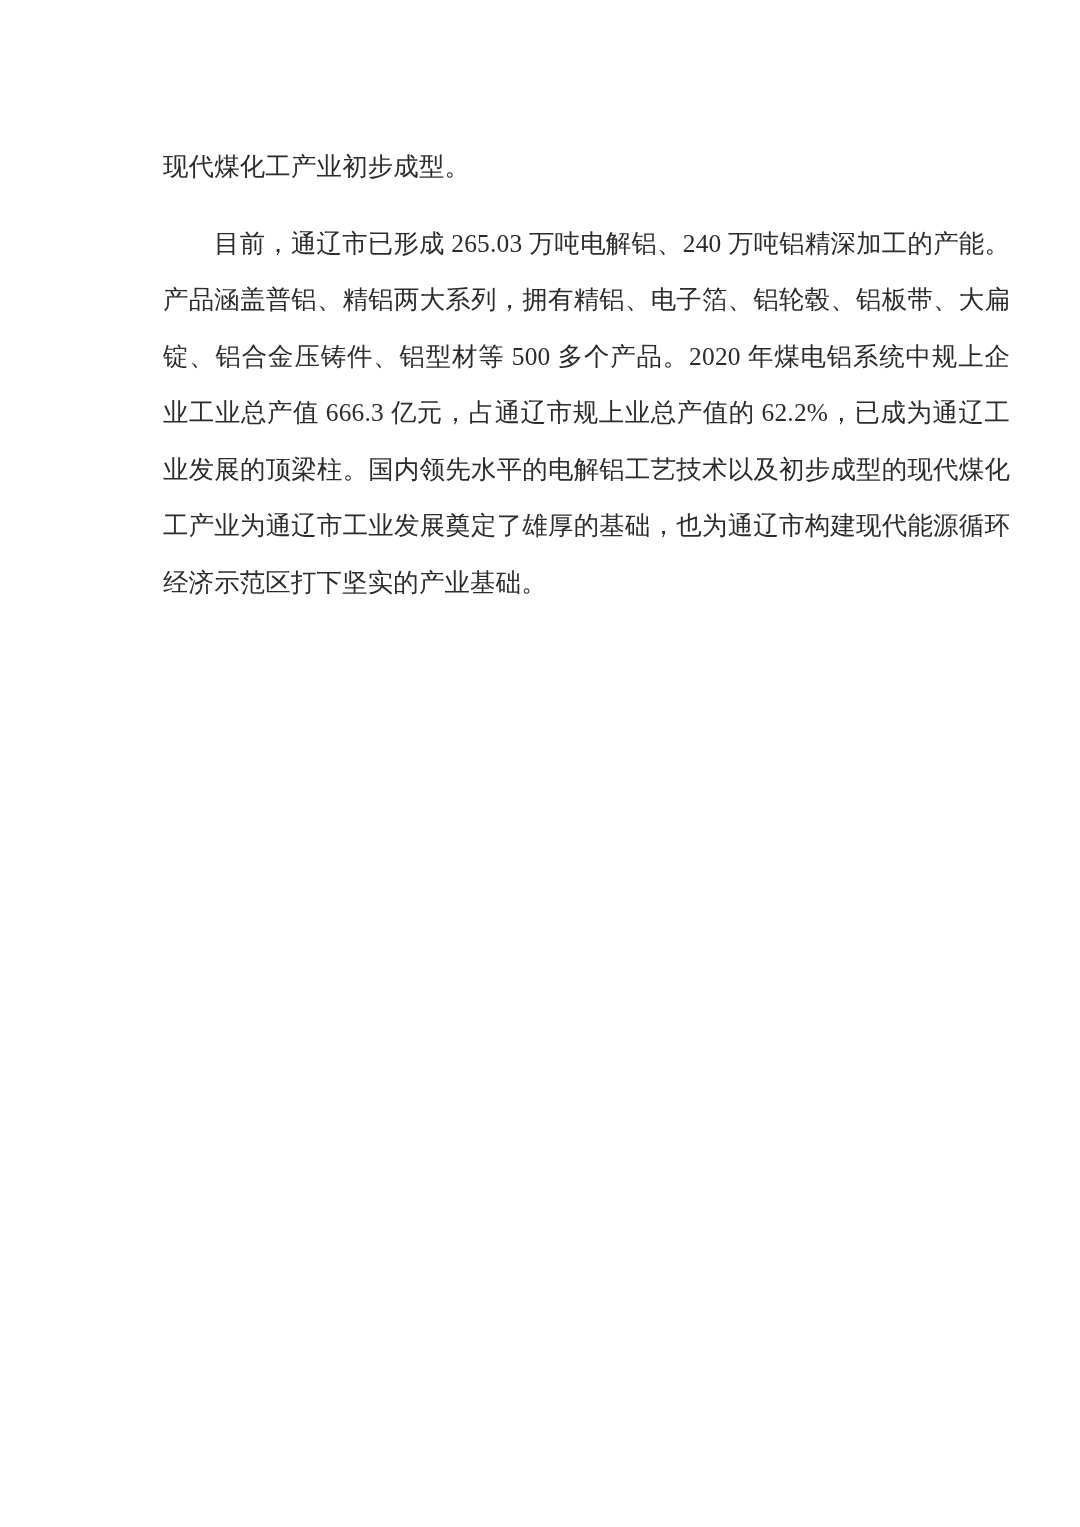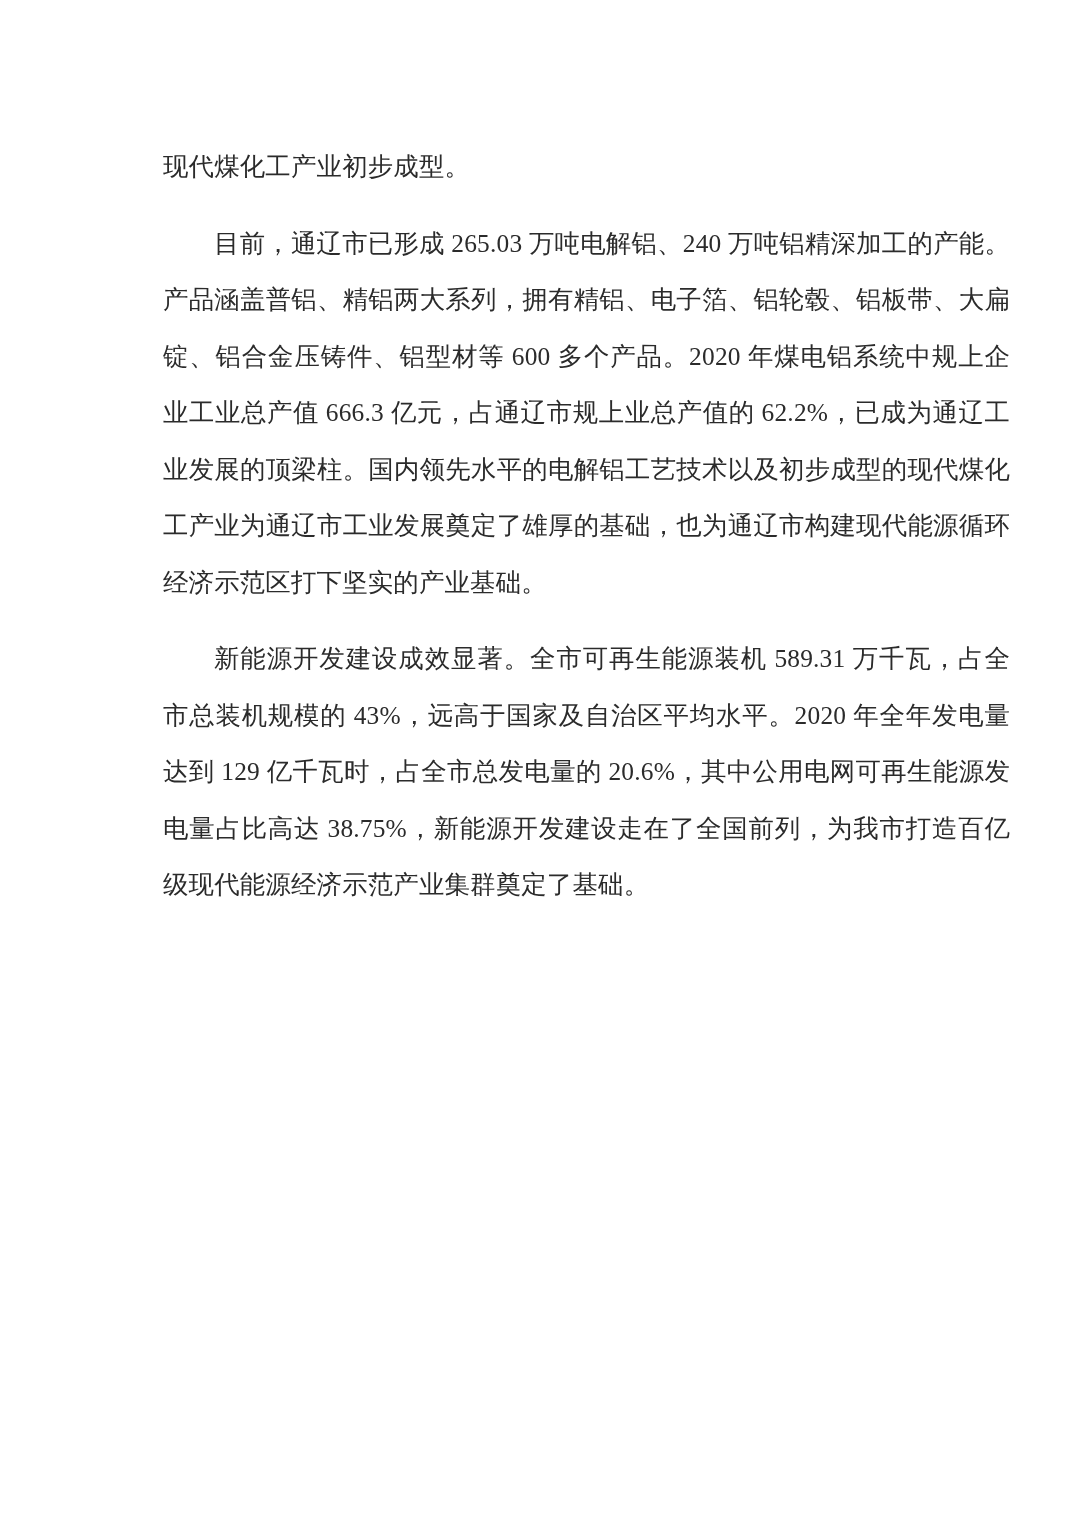--- a/index.html
+++ b/index.html
@@ -42,20 +42,19 @@
     letter-spacing: 1px;
   }
 </style>
 </head>
 <body>
 
 <div class="page">
 
   <p class="para">现代煤化工产业初步成型。</p>
 
-  <p class="para indent">目前，通辽市已形成 265.03 万吨电解铝、240 万吨铝精深加工的产能。产品涵盖普铝、精铝两大系列，拥有精铝、电子箔、铝轮毂、铝板带、大扁锭、铝合金压铸件、铝型材等 600 多个产品。2020 年煤电铝系统中规上企业工业总产值 666.3 亿元，占通辽市规上业总产值的 62.2%，已成为通辽工业发展的顶梁柱。国内领先水平的电解铝工艺技术以及初步成型的现代煤化工产业为通辽市工业发展奠定了雄厚的基础，也为通辽市构建现代能源循环经济示范区打下坚实的产业基础。</p>
+  <p class="para indent">目前，通辽市已形成 265.03 万吨电解铝、240 万吨铝精深加工的产能。产品涵盖普铝、精铝两大系列，拥有精铝、电子箔、铝轮毂、铝板带、大扁锭、铝合金压铸件、铝型材等 500 多个产品。2020 年煤电铝系统中规上企业工业总产值 666.3 亿元，占通辽市规上业总产值的 62.2%，已成为通辽工业发展的顶梁柱。国内领先水平的电解铝工艺技术以及初步成型的现代煤化工产业为通辽市工业发展奠定了雄厚的基础，也为通辽市构建现代能源循环经济示范区打下坚实的产业基础。</p>
 
-  <p class="para indent">新能源开发建设成效显著。全市可再生能源装机 589.31 万千瓦，占全市总装机规模的 43%，远高于国家及自治区平均水平。2020 年全年发电量达到 129 亿千瓦时，占全市总发电量的 20.6%，其中公用电网可再生能源发电量占比高达 38.75%，新能源开发建设走在了全国前列，为我市打造百亿级现代能源经济示范产业集群奠定了基础。</p>
 
 
   <div class="page-footer">- 14 -</div>
 
 </div>
 
 </body></html>

